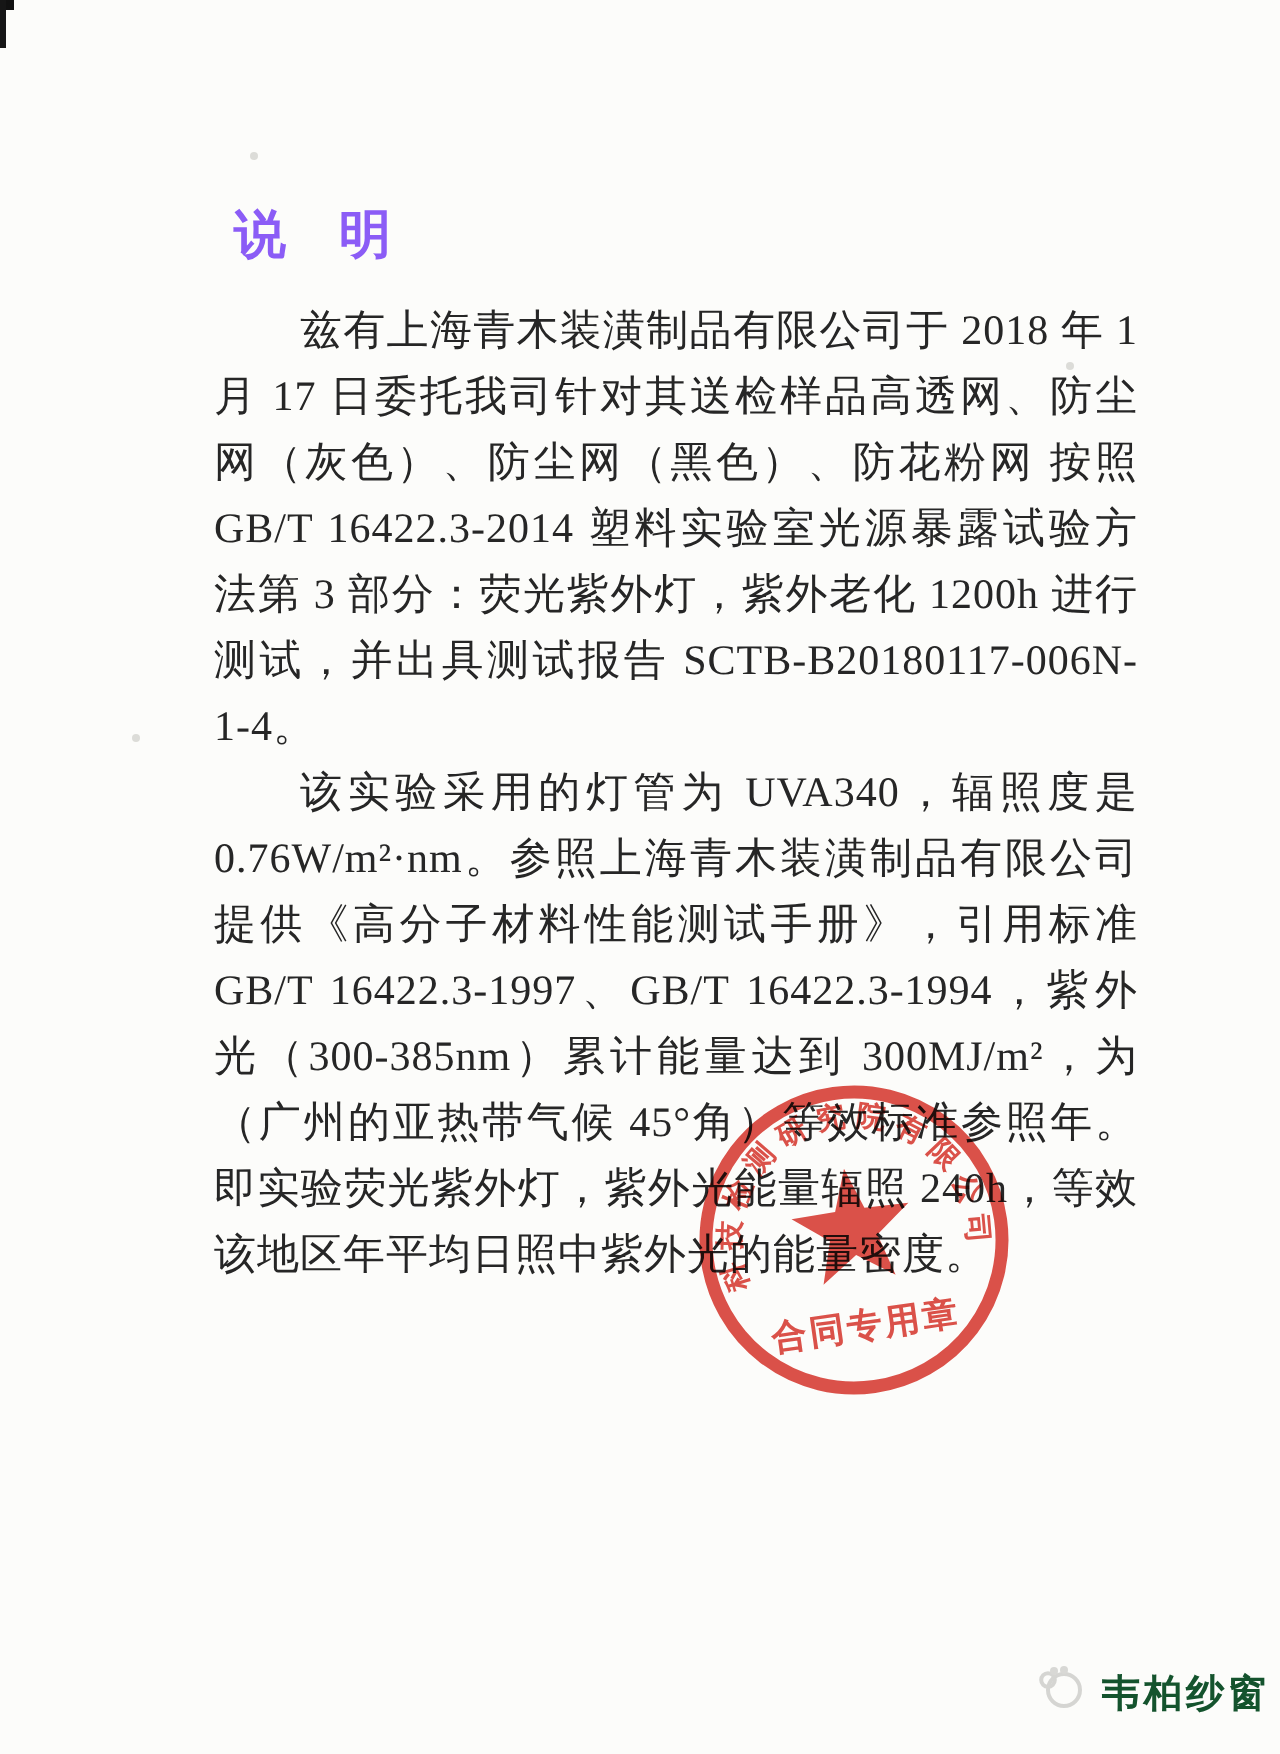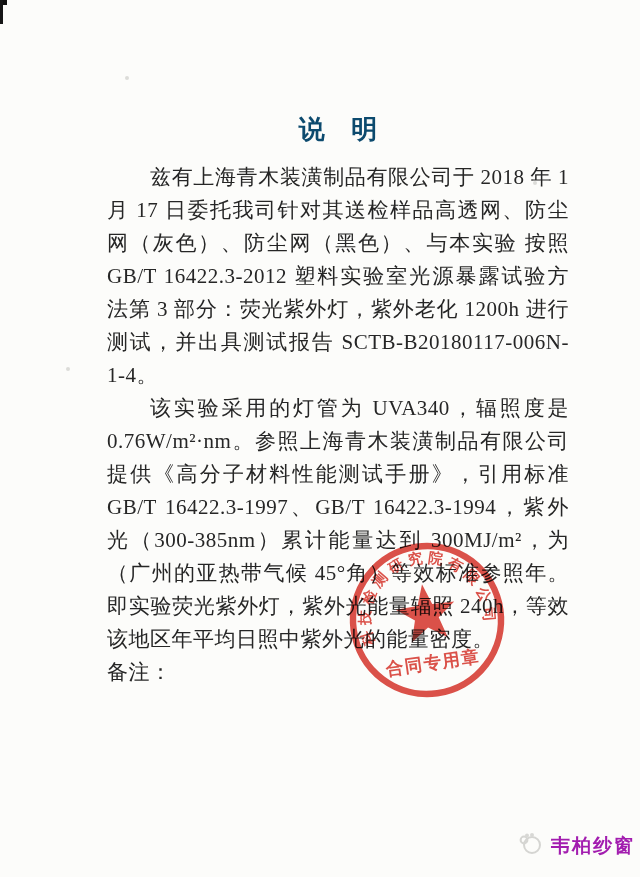--- a/index.html
+++ b/index.html
@@ -17,24 +17,24 @@
     background:#161616;
   }
   .corner-nub{
     position:absolute;left:0;top:0;width:7px;height:5px;background:#111;
   }
   .speckle{position:absolute;width:4px;height:4px;border-radius:50%;background:#dcdcd8;}
   .doc{
     position:absolute;left:107px;top:100px;width:462px;
   }
   .doc-title{
-    margin:12px 0 14px 0;
+    margin:0 0 14px 0;
     font-size:26px;font-weight:bold;
-    text-align:center;letter-spacing:10px;text-indent:10px;
-    color:#0c4a6e;
+    text-align:left;letter-spacing:10px;text-indent:10px;
+    color:#8b5cf6;
   }
   .para{
     margin:0;
     font-size:21px;line-height:33px;
     text-align:justify;
     letter-spacing:0.5px;
   }
   .para.indent{text-indent:43px;}
   .u{text-underline-offset:4px;text-decoration-thickness:1px;}
   
@@ -46,40 +46,39 @@
   }
   .stamp svg{display:block;width:100%;height:100%;}
   
   .watermark{
     position:absolute;left:518px;top:832px;
     display:flex;align-items:center;gap:7px;
     color:#cfcfcc;
     font-family:"Liberation Sans","DejaVu Sans",sans-serif;
   }
   .wm-text{
-    font-size:19px;font-weight:bold;letter-spacing:2px;color:#a21caf;
+    font-size:19px;font-weight:bold;letter-spacing:2px;color:#14532d;
   }
 </style>
 </head>
 <body>
 
 <div class="page">
 
   <div class="corner-nub"></div>
   <div class="corner-mark"></div>
   <div class="speckle" style="left:66px;top:367px;"></div>
   <div class="speckle" style="left:533px;top:181px;"></div>
   <div class="speckle" style="left:125px;top:76px;"></div>
 
   <div class="doc">
     <h1 class="doc-title">说  明</h1>
     <div>
-        <p class="para indent"><span>兹有</span><span class="u">上海青木装潢制品有限公司</span><span>于 2018 年 1 月 17 日委托我司针对其送检样品</span><span class="u">高透网、防尘网（灰色）、防尘网（黑色）、与本实验</span><span> 按照 </span><span class="u">GB/T 16422.3-2012 塑料实验室光源暴露试验方法第 3 部分：荧光紫外灯，紫外老化 1200h</span><span> 进行测试，并出具测试报告 </span><span class="u">SCTB-B20180117-006N-1-4</span><span>。</span></p>
+        <p class="para indent"><span>兹有</span><span class="u">上海青木装潢制品有限公司</span><span>于 2018 年 1 月 17 日委托我司针对其送检样品</span><span class="u">高透网、防尘网（灰色）、防尘网（黑色）、防花粉网</span><span> 按照 </span><span class="u">GB/T 16422.3-2014 塑料实验室光源暴露试验方法第 3 部分：荧光紫外灯，紫外老化 1200h</span><span> 进行测试，并出具测试报告 </span><span class="u">SCTB-B20180117-006N-1-4</span><span>。</span></p>
         <p class="para indent"><span>该实验采用的灯管为 </span><span class="u">UVA340</span><span>，辐照度是 </span><span class="u">0.76W/m²·nm</span><span>。参照</span><span class="u">上海青木装潢制品有限公司</span><span>提供《高分子材料性能测试手册》，引用标准 </span><span class="u">GB/T 16422.3-1997、GB/T 16422.3-1994</span><span>，紫外光（300-385nm）累计能量达到 </span><span class="u">300MJ/m²</span><span>，为（广州的亚热带气候 45°角）等效标准参照年。即实验荧光紫外灯，紫外光能量辐照 240h，等效该地区年平均日照中紫外光的能量密度。</span></p>
-        <p class="para"><span>备注：</span></p>
       </div>
   </div>
 
   <div class="stamp">
     <svg viewBox="-82 -82 164 164" xmlns="http://www.w3.org/2000/svg">
       <circle cx="0" cy="0" r="74" fill="none" stroke="#d93a31" stroke-width="6.5"></circle>
       <path id="sealArc" d="M -55 16 A 57.3 57.3 0 1 1 55 16" fill="none"></path>
       <text font-size="14.5" font-weight="bold" fill="#d93a31" font-family="Liberation Serif, serif">
         <textPath href="#sealArc" startOffset="0" textLength="206">科技检测研究院有限公司</textPath>
       </text>

